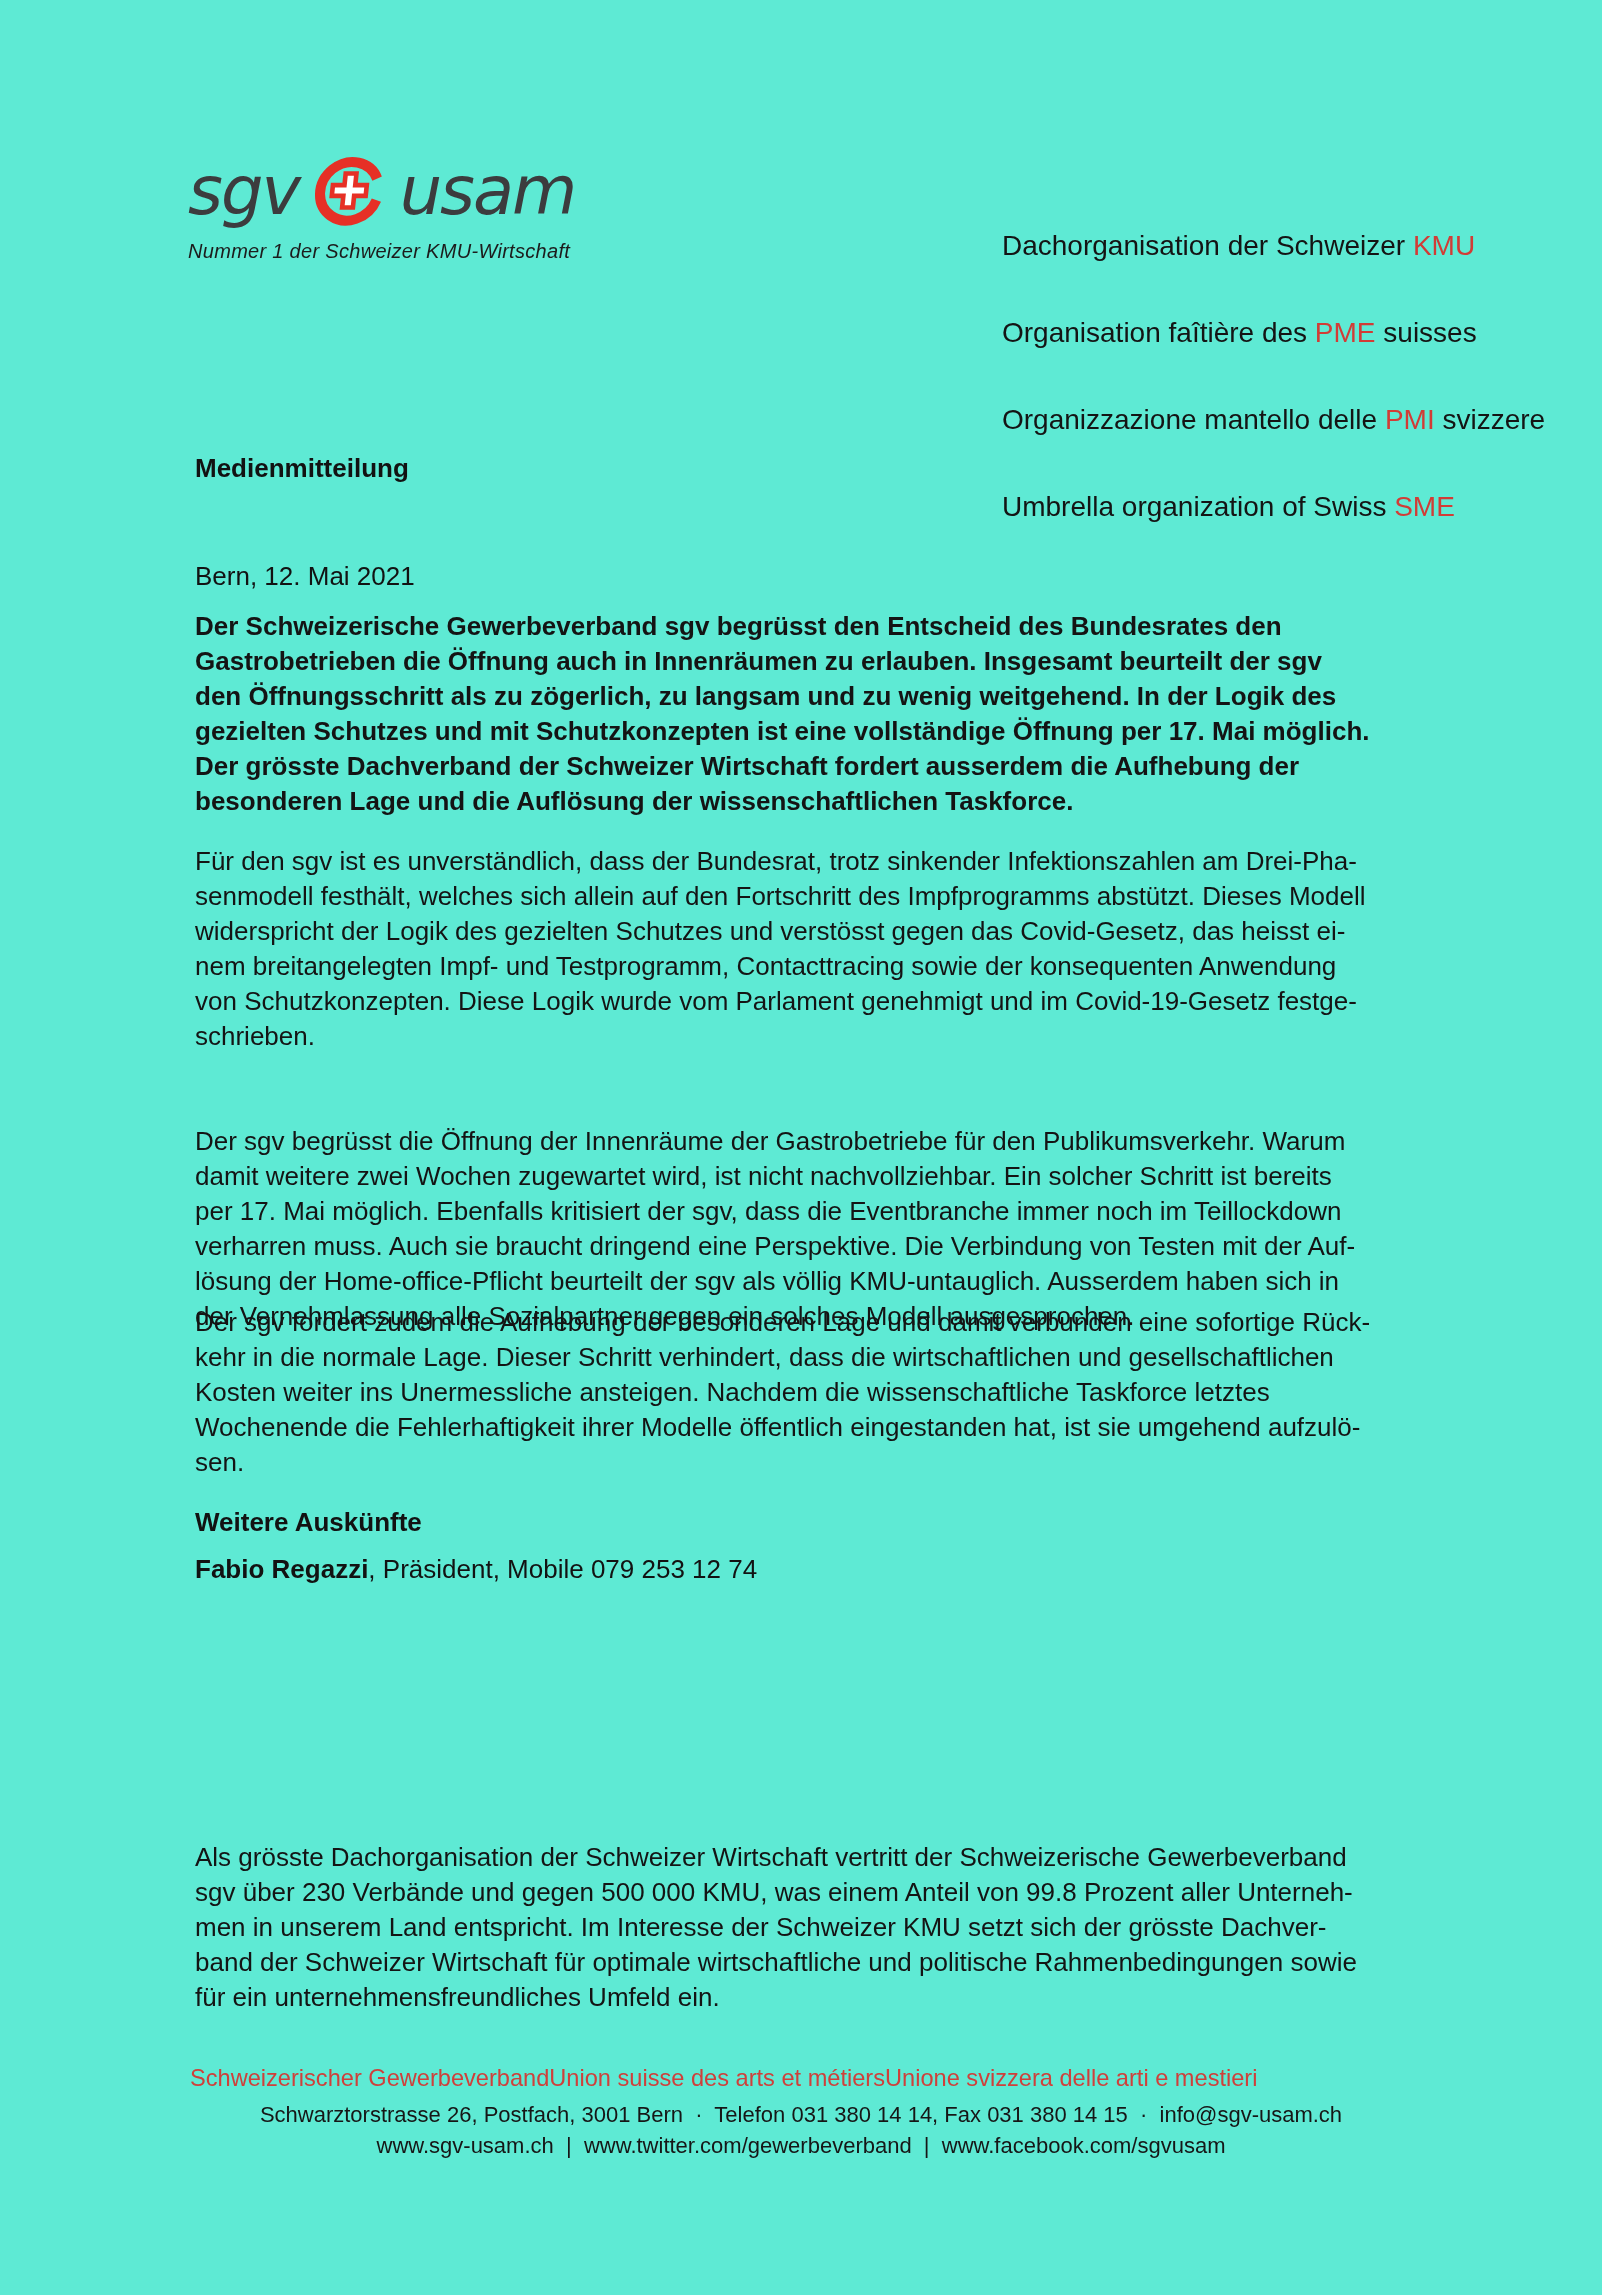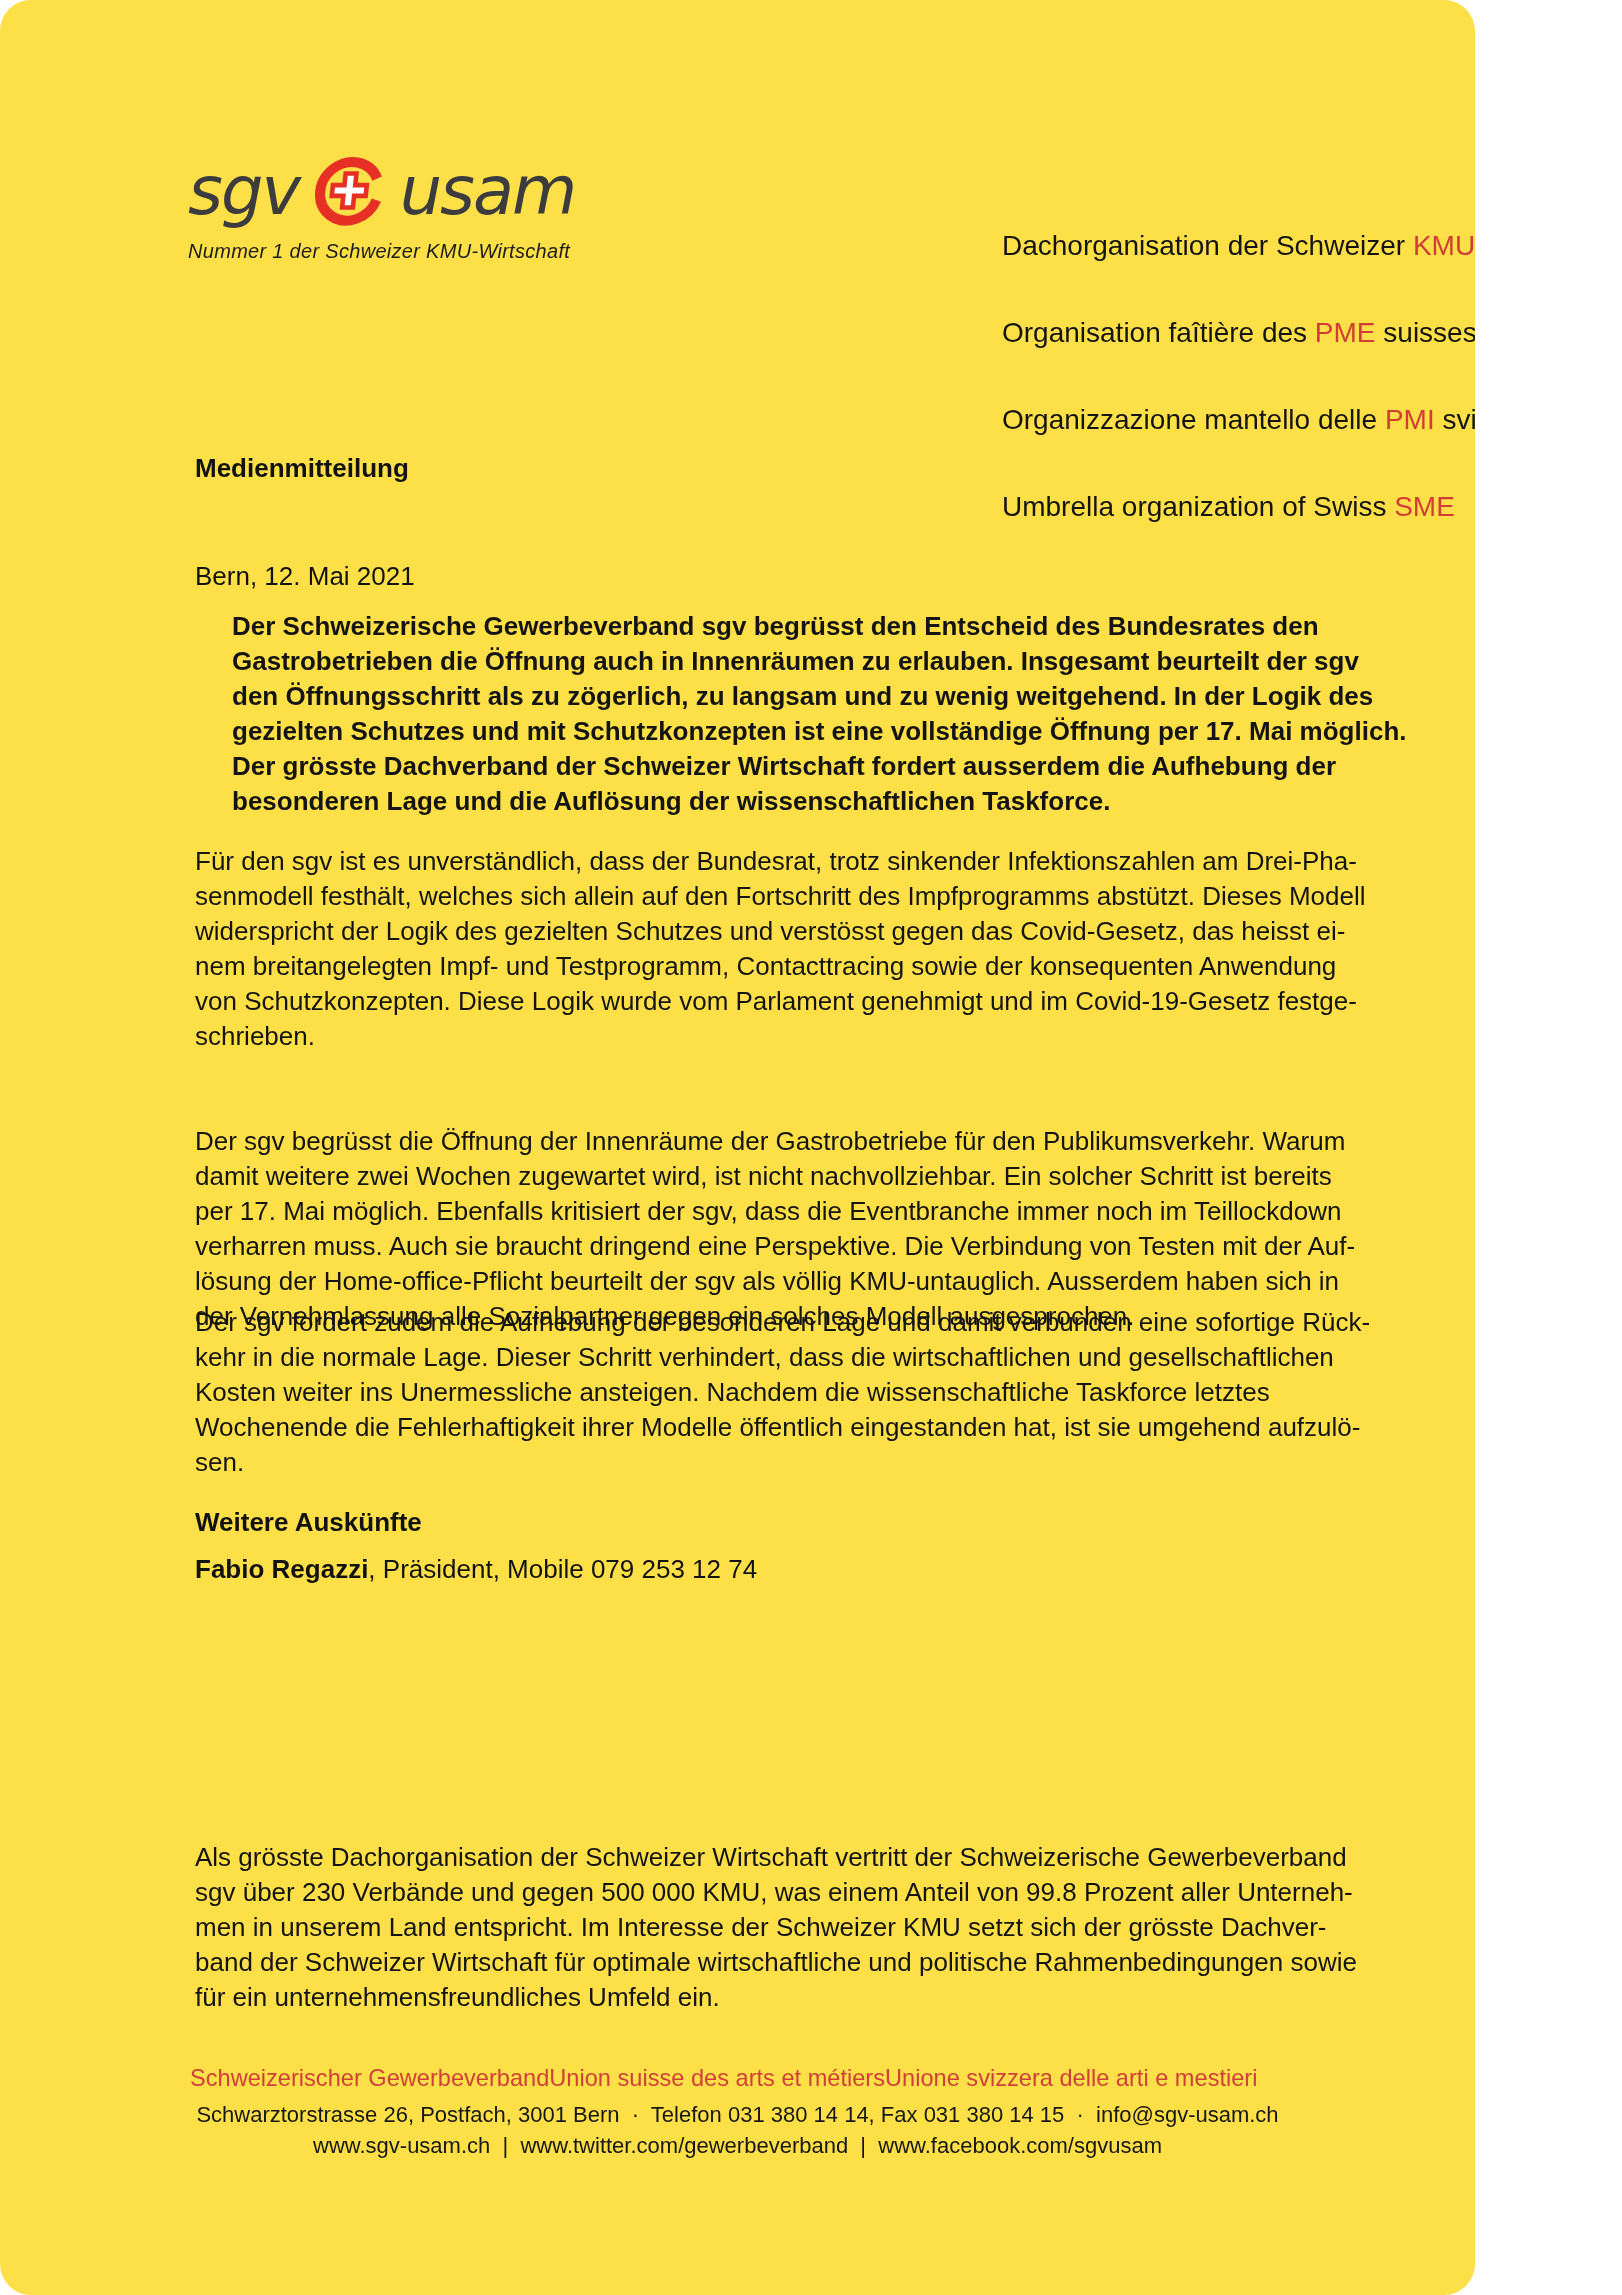--- a/index.html
+++ b/index.html
@@ -2,27 +2,26 @@
 <html style="font-size:10.5px"><head>
 <meta charset="utf-8">
 <style>
   html, body {
     margin: 0;
     padding: 0;
     background: #ffffff;
   }
   .page {
     position: relative;
-    width: 1475px;
+    width: 1602px;
     height: 2295px;
-    background: #fde047;
+    background: #5eead4;
     font-family: "Liberation Sans", sans-serif;
     color: #121212;
     overflow: hidden;
-    border-radius: 31px;
   }
   
   .logo-block {
     position: absolute;
     left: 188px;
     top: 152px;
   }
   .logo-row {
     display: flex;
     align-items: center;
@@ -83,21 +82,21 @@
   
   .para {
     position: absolute;
     left: 195px;
     width: 1276px;
     font-size: 26px;
     line-height: 35px;
     white-space: pre;
     color: #141414;
   }
-  .para.lead { top: 609px; font-weight: bold; margin-left: 37px; }
+  .para.lead { top: 609px; font-weight: bold; }
   .para.p2 { top: 844px; }
   .para.p3 { top: 1124px; }
   .para.p4 { top: 1305px; }
   .contacts-heading {
     position: absolute;
     left: 195px;
     top: 1507px;
     font-size: 26px;
     font-weight: bold;
   }

